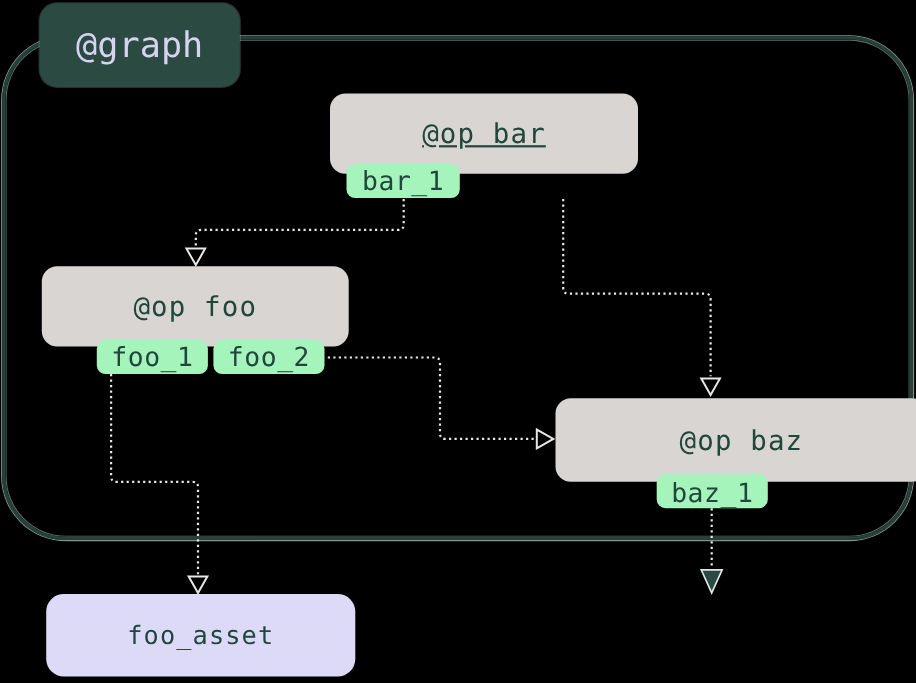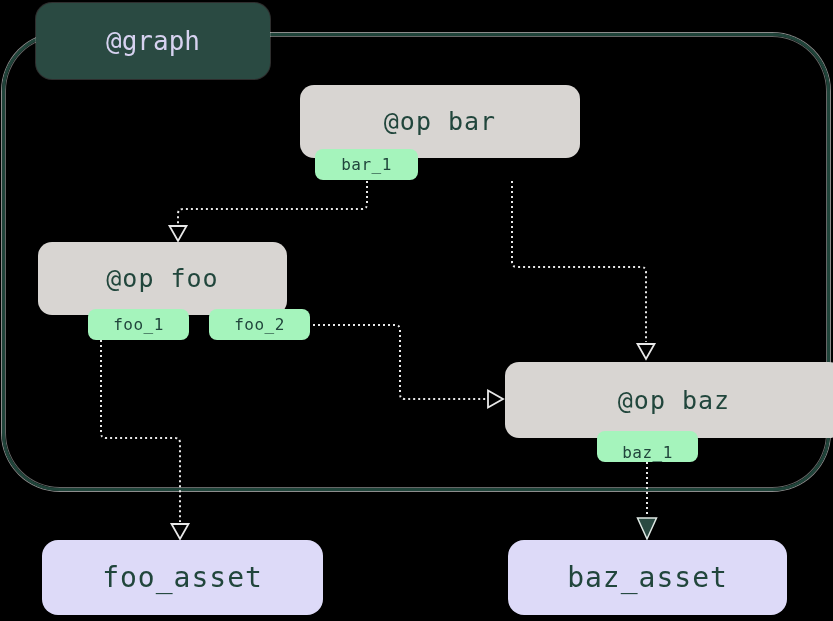--- a/index.html
+++ b/index.html
@@ -33,56 +33,56 @@
   }
 
   svg.edges{position:absolute;left:0;top:0;width:833px;height:621px;z-index:2;}
   svg.edges path{fill:none;stroke:var(--edge-color);stroke-width:2;stroke-dasharray:2 3;}
   svg.edges .arrow-open{fill:#000000;stroke:var(--edge-color);stroke-width:1.8;}
   svg.edges .arrow-filled{fill:var(--arrow-filled);stroke:#dfe8e4;stroke-width:1.5;}
 
   .node{position:absolute;display:flex;align-items:center;justify-content:center;z-index:3;}
 
   .graph-label{
-    left:36px;top:3px;width:234px;height:76px;
+    left:36px;top:3px;width:182px;height:76px;
     background:var(--graph-label-bg);
     border-radius:16px;
     color:var(--graph-label-text);
-    font-size:26px;
+    font-size:32px;
     box-shadow:0 0 0 1px rgba(255,255,255,0.18);
     z-index:4;
   }
 
   .op{
     background:var(--op-bg);
     border-radius:14px;
     color:var(--dark-teal-text);
     font-size:25px;
     letter-spacing:1px;
   }
-  .op-bar{left:300px;top:85px;width:280px;height:73px;}
-  .op-foo{left:38px;top:242px;width:249px;height:73px;}
+  .op-bar{left:300px;top:85px;width:280px;height:73px;text-decoration:underline;}
+  .op-foo{left:38px;top:242px;width:279px;height:73px;}
   .op-baz{left:505px;top:362px;width:338px;height:76px;}
 
   .tag{
     position:absolute;
     height:31px;
     background:var(--tag-bg);
     border-radius:8px;
     color:var(--dark-teal-text);
-    font-size:16px;
+    font-size:24px;
     display:flex;align-items:center;justify-content:center;
     letter-spacing:0.5px;
   }
 
   .asset{
     background:var(--asset-bg);
     border-radius:16px;
     color:var(--dark-teal-text);
-    font-size:28px;
+    font-size:23px;
     letter-spacing:1px;
   }
   .asset-foo{left:42px;top:540px;width:281px;height:75px;}
   .asset-baz{left:508px;top:540px;width:279px;height:75px;}
 </style>
 </head>
 <body>
 
 <div class="canvas">
 
@@ -125,33 +125,30 @@
     <div class="tag" style="left:15px;top:64px;width:103px;">
       <span>bar_1</span>
     </div>
   </div>
 
   <div class="node op op-foo">
     <span>@op foo</span>
     <div class="tag" style="left:14px;top:67px;width:101px;margin-left:36px;">
       <span>foo_1</span>
     </div>
-    <div class="tag" style="left:171px;top:67px;width:101px;">
+    <div class="tag" style="left:156px;top:67px;width:101px;">
       <span>foo_2</span>
     </div>
   </div>
 
   <div class="node op op-baz">
     <span>@op baz</span>
     <div class="tag" style="left:92px;top:69px;width:101px;align-items:flex-end;">
       <span>baz_1</span>
     </div>
   </div>
 
   <div class="node asset asset-foo">
     <span>foo_asset</span>
   </div>
 
-  <div class="node asset asset-baz">
-    <span>baz_asset</span>
-  </div>
 
 </div>
 
 </body></html>

